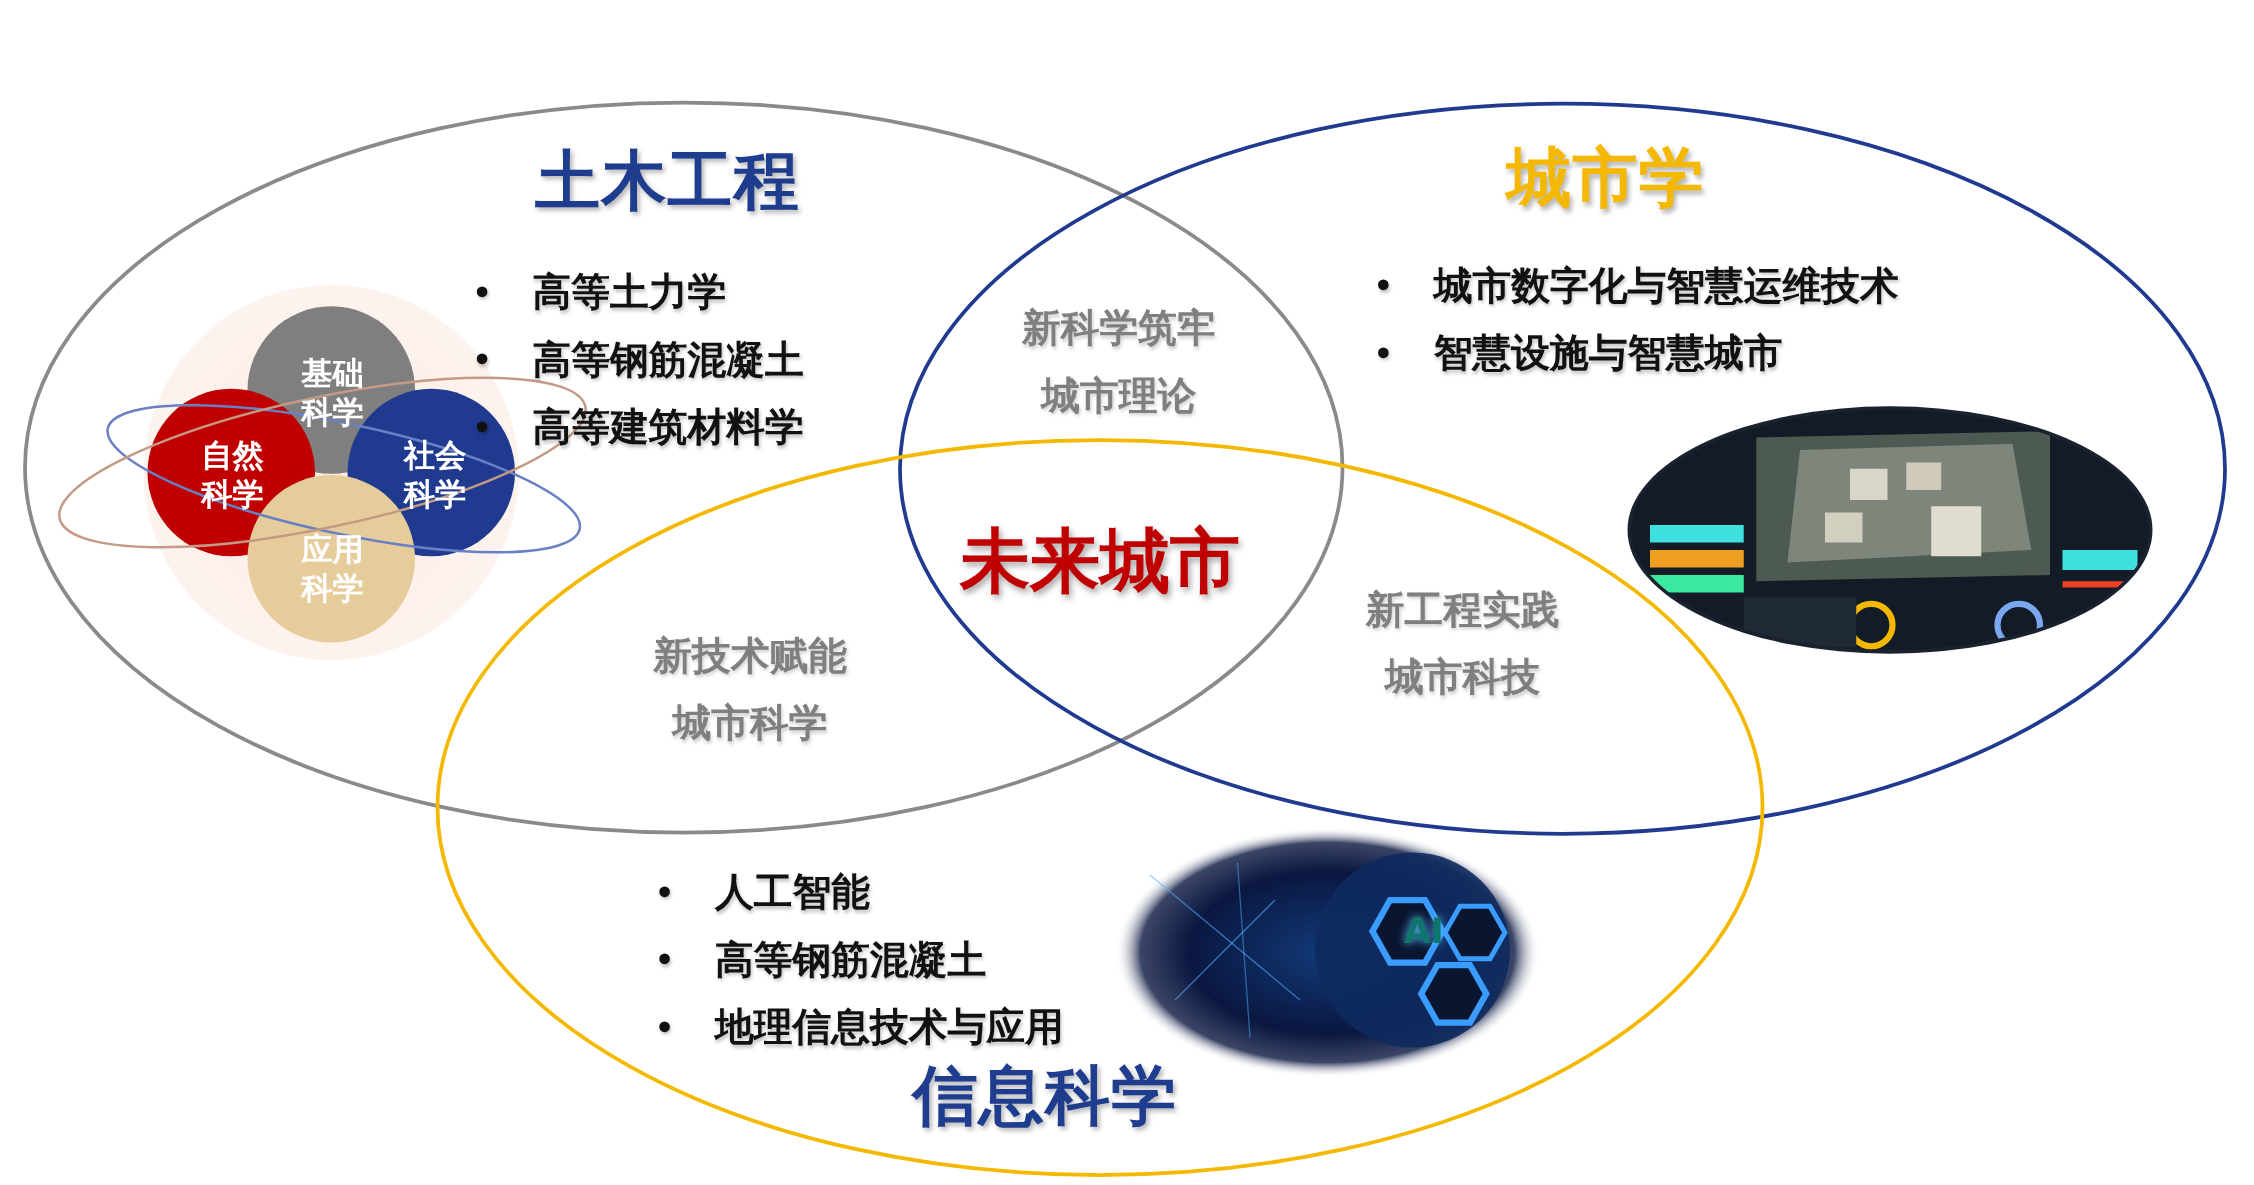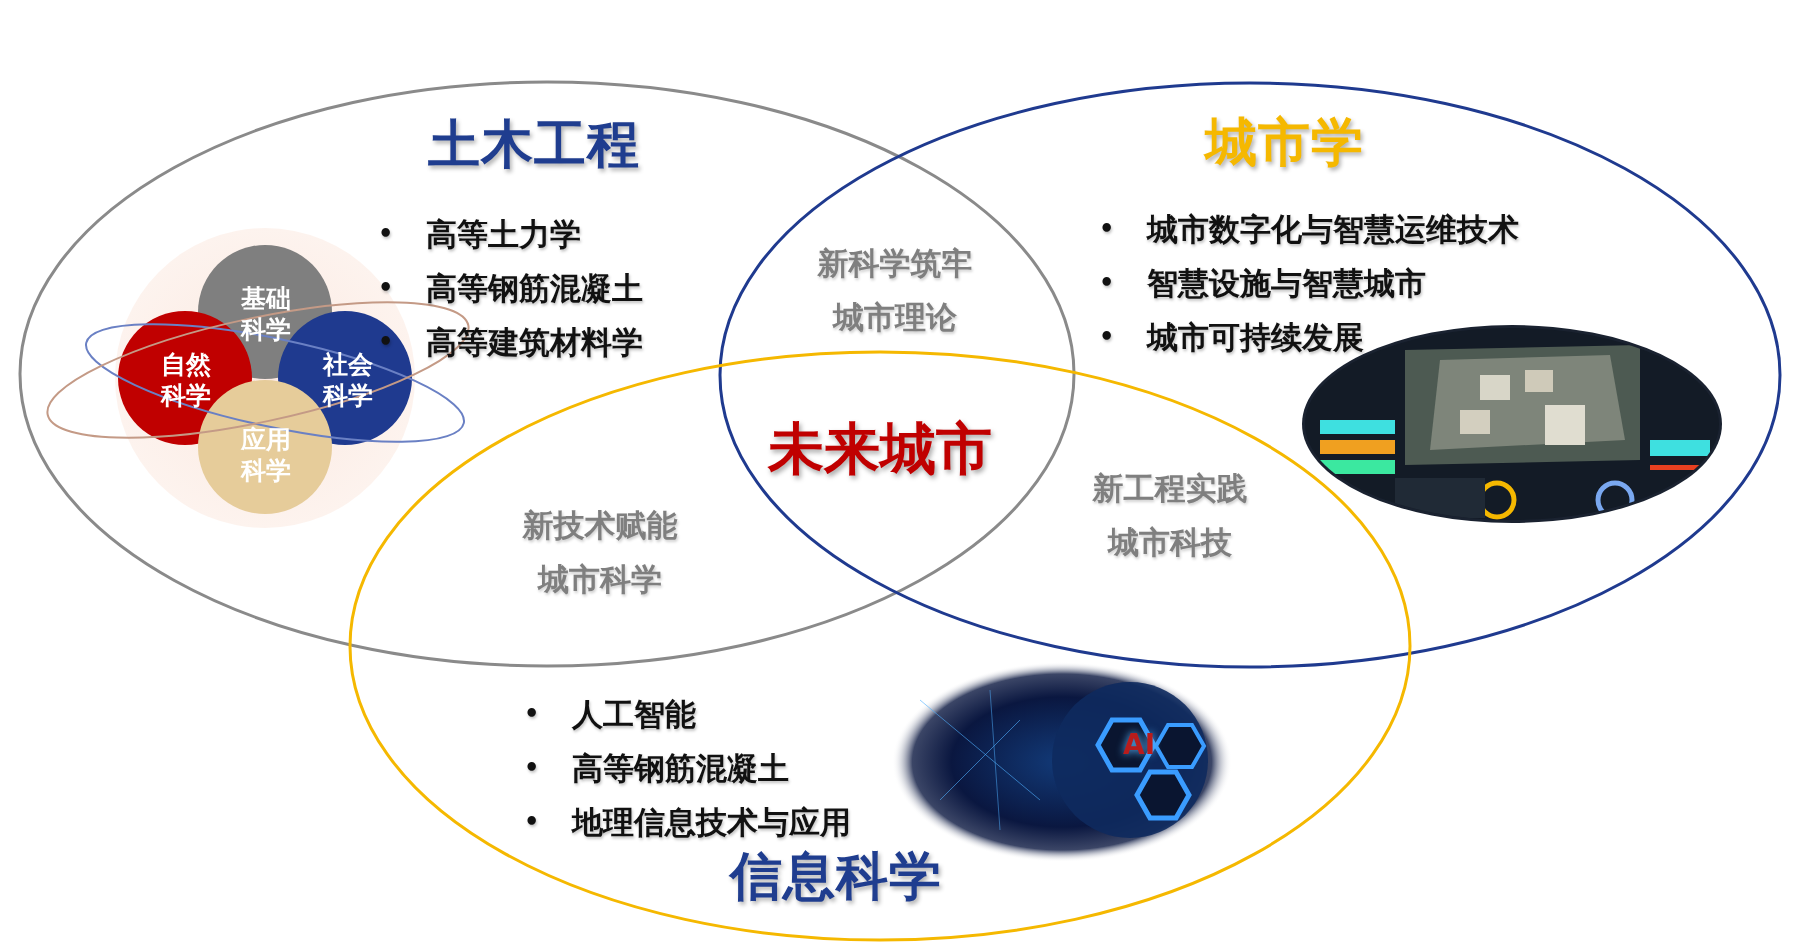--- a/index.html
+++ b/index.html
@@ -107,21 +107,20 @@
 
 <ul class="t bul" style="left:366px;top:195px;">
   <li>高等土力学</li>
   <li>高等钢筋混凝土</li>
   <li>高等建筑材料学</li>
 </ul>
 
 <ul class="t bul" style="left:1087px;top:190px;">
   <li>城市数字化与智慧运维技术</li>
   <li>智慧设施与智慧城市</li>
-  <li>城市可持续发展</li>
 </ul>
 
 <ul class="t bul" style="left:512px;top:675px;">
   <li>人工智能</li>
   <li>高等钢筋混凝土</li>
   <li>地理信息技术与应用</li>
 </ul>
 
 <div class="t mid" style="left:795px;top:236px;width:200px;">
   <div>新科学筑牢</div>
@@ -131,13 +130,13 @@
   <div>新技术赋能</div>
   <div>城市科学</div>
 </div>
 <div class="t mid" style="left:1070px;top:461px;width:200px;">
   <div>新工程实践</div>
   <div>城市科技</div>
 </div>
 
 <div class="t center" style="left:768px;top:412px;">未来城市</div>
 
-<div class="t" style="left:1107px;top:728px;font-size:28px;color:#b91c1c;text-shadow:0 0 8px #5ab8ff;padding-left:16px;">AI</div>
+<div class="t" style="left:1107px;top:728px;font-size:28px;color:#0f766e;text-shadow:0 0 8px #5ab8ff;padding-left:16px;">AI</div>
 
 </body></html>

